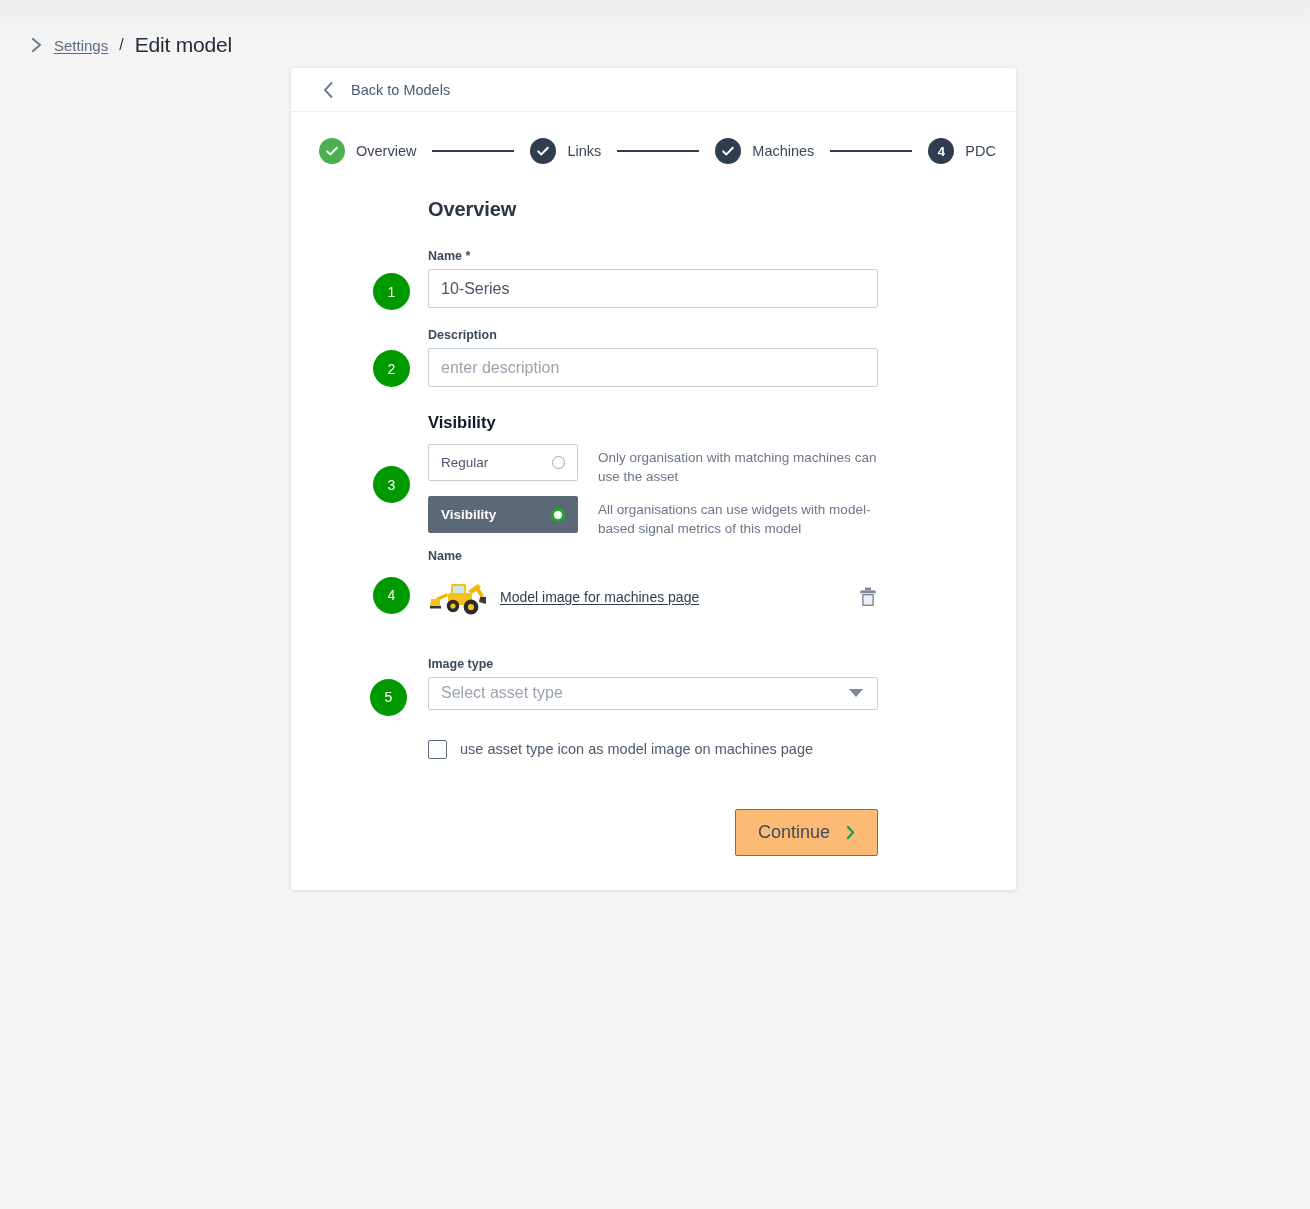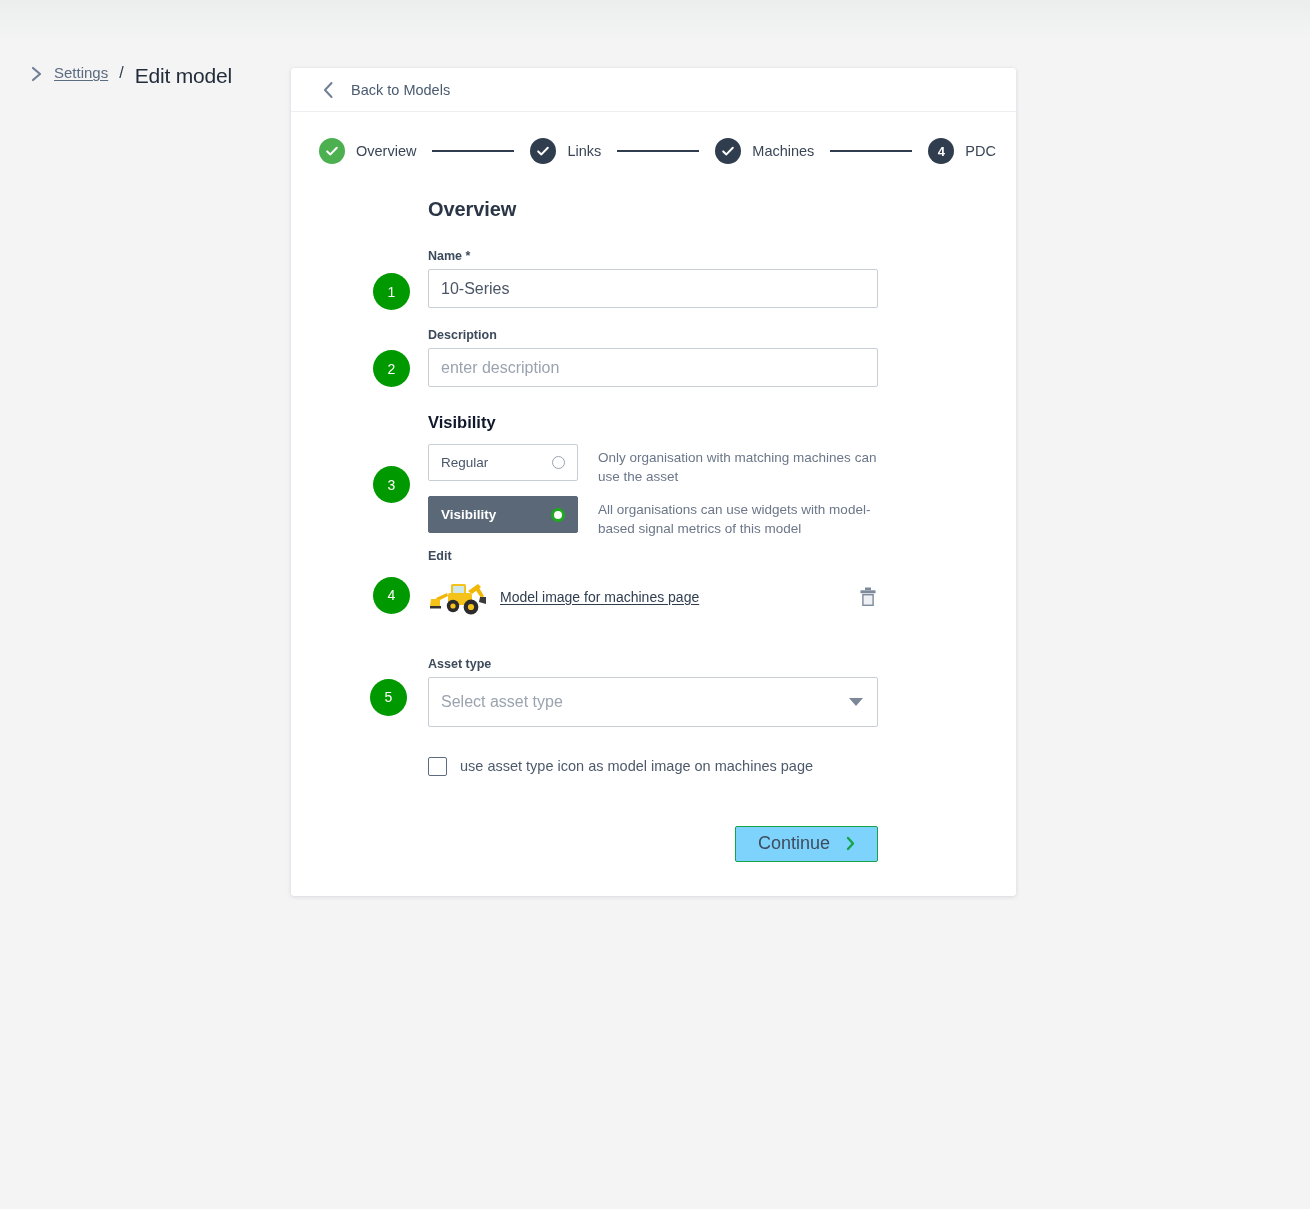--- a/index.html
+++ b/index.html
@@ -11,25 +11,24 @@
     -webkit-font-smoothing: antialiased;
   }
   body {
     background: linear-gradient(to bottom, #eceded 0px, #f4f4f5 40px, #f4f4f5 100%);
     overflow: hidden;
   }
 
   
   .breadcrumb {
     display: flex;
-    align-items: flex-start;
+    align-items: center;
     gap: 10px;
     padding: 28px 12px 0 30px;
     height: 62px;
-    margin-top: 36px;
   }
   .bc-chevron { width: 14px; height: 20px; display: block; flex: 0 0 auto; }
   .bc-link {
     font-size: 15px;
     color: #5b6b80;
     text-decoration: underline;
     text-underline-offset: 2px;
     cursor: pointer;
   }
   .bc-sep { font-size: 16px; color: #2f3a4a; margin: 0 1px; }
@@ -202,21 +201,21 @@
   .trash-btn {
     margin-left: auto;
     width: 20px; height: 22px;
     cursor: pointer;
     display: block;
   }
 
   
   .select-box {
     width: 450px;
-    height: 50px;
+    height: 33px;
     border: 1px solid #c9ced6;
     border-radius: 2px;
     display: flex;
     align-items: center;
     justify-content: space-between;
     padding: 0 14px 0 12px;
     background: #fff;
     cursor: pointer;
   }
   .select-placeholder { font-size: 16px; color: #9aa3af; }
@@ -236,23 +235,23 @@
     background: #fff;
     flex: 0 0 auto;
     cursor: pointer;
   }
   .check-label { font-size: 14.5px; color: #4d5a6c; }
 
   
   .actions { width: 450px; margin-top: 50px; display: flex; justify-content: flex-end; }
   .btn-continue {
     border: 1.5px solid #16a34a;
-    background: #7dd3fc;
+    background: #fdba74;
     border-radius: 2px;
-    height: 36px;
+    height: 47px;
     padding: 0 22px;
     display: flex;
     align-items: center;
     gap: 16px;
     cursor: pointer;
     font-family: "Liberation Sans", sans-serif;
     justify-content: space-between;
   }
   .btn-continue-label { font-size: 18px; color: #3f4c5e; }
   .btn-chevron { width: 9px; height: 15px; display: block; }
@@ -376,21 +375,21 @@
             <span class="radio-on"></span>
           </div>
           <div class="vis-desc">All organisations can use widgets with model-based signal metrics of this model</div>
         </div>
       </div>
 
       <div style="position:relative;">
         <div class="badge" style="top:28px;">4</div>
 
 
-        <label class="field-label">Edit</label>
+        <label class="field-label">Name</label>
 
         <div class="image-row">
           <span>
             <svg class="thumb" viewBox="0 0 62 40">
 
               <path d="M40 14 L50 7 L53 10 L44 17 Z" fill="#f2b705"></path>
               <path d="M50 9 L56 19 L53 21 L47 12 Z" fill="#f2b705"></path>
               <path d="M52 20 L58 20 L58 27 L51 25 Z" fill="#3a3a3a"></path>
 
               <rect x="20" y="16" width="24" height="12" rx="2" fill="#f5c21a"></rect>
@@ -415,21 +414,21 @@
               <rect x="2.5" y="4.3" width="15" height="3" fill="#7c8a9c"></rect>
               <rect x="4.2" y="8" width="11.6" height="12" fill="#7c8a9c"></rect>
               <rect x="5.6" y="9.4" width="8.8" height="9.2" fill="#eef0f3"></rect>
             </svg>
           </span>
         </div>
       </div>
 
       <div class="field" style="position:relative; margin-top:40px; margin-bottom:0;">
         <div class="badge" style="top:22px; left:-58px;">5</div>
-        <label class="field-label">Asset type</label>
+        <label class="field-label">Image type</label>
         <div class="select-box">
           <span class="select-placeholder">Select asset type</span>
           <span class="caret"></span>
         </div>
       </div>
 
       <div class="check-row">
         <span class="checkbox"></span>
         <span class="check-label">use asset type icon as model image on machines page</span>
       </div>

